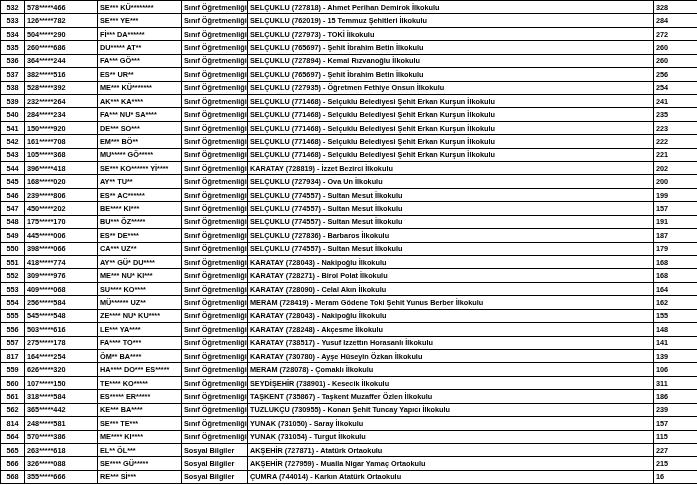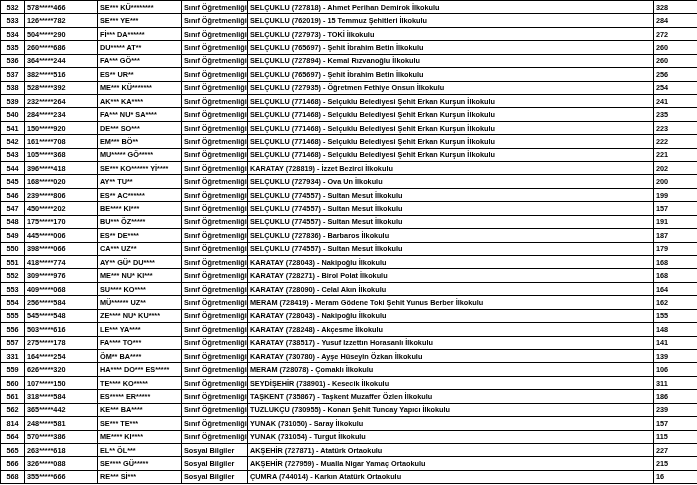--- a/index.html
+++ b/index.html
@@ -273,21 +273,21 @@
         </tr>
         <tr>
           <td class="idx">557</td>
           <td class="tc">275*****178</td>
           <td class="name">FA**** TO***</td>
           <td class="branch">Sınıf Öğretmenliği</td>
           <td class="school">KARATAY (738517) - Yusuf Izzettın Horasanlı İlkokulu</td>
           <td class="count">141</td>
         </tr>
         <tr>
-          <td class="idx">331</td>
+          <td class="idx">817</td>
           <td class="tc">164*****254</td>
           <td class="name">ÖM** BA****</td>
           <td class="branch">Sınıf Öğretmenliği</td>
           <td class="school">KARATAY (730780) - Ayşe Hüseyin Özkan İlkokulu</td>
           <td class="count">139</td>
         </tr>
         <tr>
           <td class="idx">559</td>
           <td class="tc">626*****320</td>
           <td class="name">HA**** DO*** ES*****</td>

